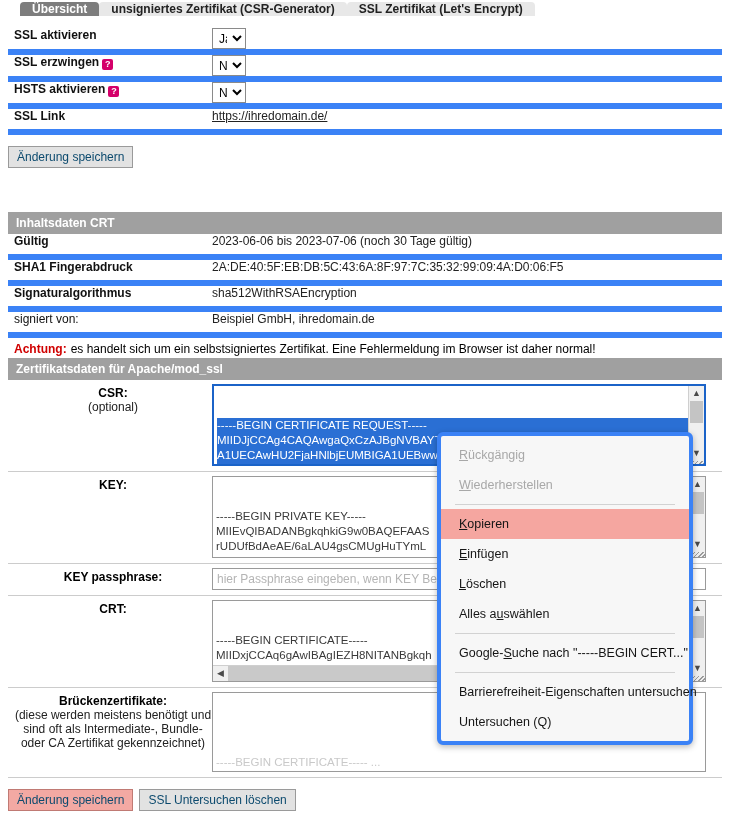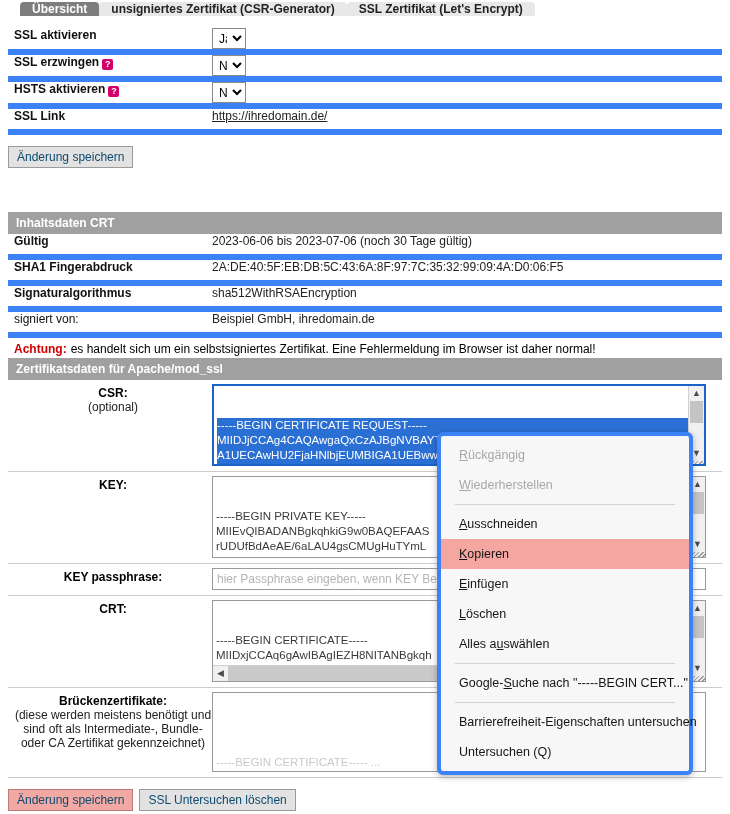--- a/index.html
+++ b/index.html
@@ -454,21 +454,20 @@
   <div style="padding-top:11px; display:flex; gap:6px;">
     <button class="btn hot">Änderung speichern</button>
     <button class="btn">SSL Untersuchen löschen</button>
   </div>
 </div>
 
 <div class="ctxmenu" id="ctxmenu">
     <div class="ctxitem disabled"><u>R</u>ückgängig</div>
     <div class="ctxitem disabled"><u>W</u>iederherstellen</div>
     <div class="ctxsep"></div>
-    <div class="ctxitem"><u>A</u>usschneiden</div>
     <div class="ctxitem hl"><u>K</u>opieren</div>
     <div class="ctxitem"><u>E</u>infügen</div>
     <div class="ctxitem"><u>L</u>öschen</div>
     <div class="ctxitem">Alles a<u>u</u>swählen</div>
     <div class="ctxsep"></div>
     <div class="ctxitem">Google-<u>S</u>uche nach "-----BEGIN CERT..."</div>
     <div class="ctxsep"></div>
     <div class="ctxitem">Barrierefreiheit-Eigenschaften untersuchen</div>
     <div class="ctxitem">Untersuchen (Q)</div>
   </div>

